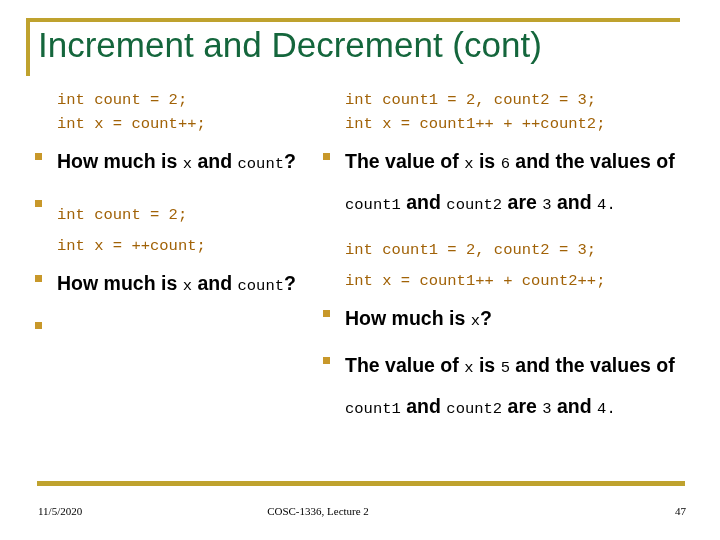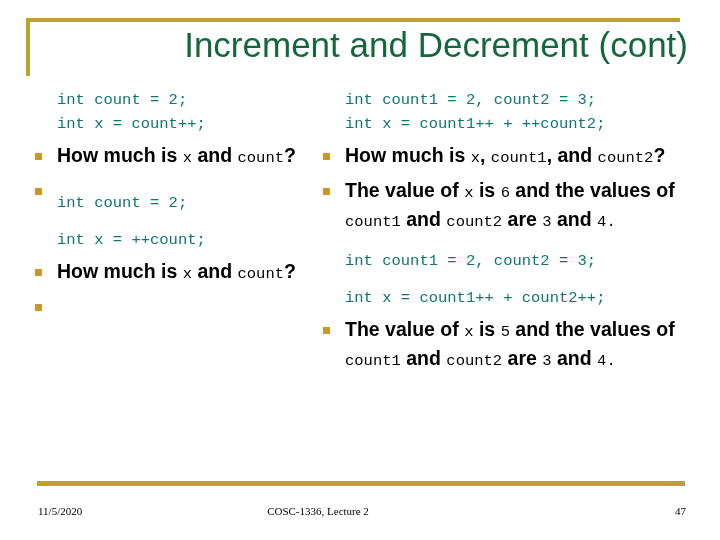--- a/index.html
+++ b/index.html
@@ -15,21 +15,20 @@
     font-family: "Liberation Sans", sans-serif;
   }
 
   
   .title-block {
     position: absolute;
     left: 0;
     top: 0;
     width: 720px;
     height: 86px;
-    text-align: right;
   }
   .title-rule-top {
     position: absolute;
     left: 26px;
     top: 18px;
     width: 654px;
     height: 4px;
     background: #BFA22E;
   }
   .title-rule-left {
@@ -59,45 +58,45 @@
     top: 88px;
   }
   .column-left  { left: 30px;  width: 296px; }
   .column-right { left: 318px; width: 392px; }
 
   
   .code-line {
     font-family: "Liberation Mono", monospace;
     font-size: 15.5px;
     line-height: 24px;
-    color: #0f766e;
+    color: #a16207;
     white-space: pre;
     margin-left: 27px;
   }
-  .code-line.gap-before { margin-top: 13px; }
+  .code-line.gap-before { margin-top: 7px; }
 
   
   .bullet-row {
     position: relative;
     padding-left: 27px;
     margin-top: 6px;
   }
   .bullet-mark {
     position: absolute;
     left: 5px;
     top: 11px;
     width: 7px;
     height: 7px;
     background: #C8982A;
   }
   .bullet-text {
     font-family: "Liberation Sans", sans-serif;
     font-size: 19.5px;
     font-weight: bold;
-    line-height: 26px;
+    line-height: 38px;
     color: #000000;
   }
   .bullet-text .mono {
     font-family: "Liberation Mono", monospace;
     font-weight: normal;
     font-size: 15.5px;
   }
 
   
   .block-gap { height: 14px; }
@@ -164,33 +163,36 @@
 
 </div>
 
 <div class="column column-right">
 
   <div>
     <div class="code-line">int count1 = 2, count2 = 3;</div>
     <div class="code-line">int x = count1++ + ++count2;</div>
     <div class="bullet-row">
       <span class="bullet-mark"></span>
-      <span class="bullet-text"><span>How much is </span><span class="mono">x</span><span>, </span><span class="mono">count1</span><span>, and </span><span class="mono">count2</span><span>?</span></span>
     </div>
     <div class="bullet-row">
       <span class="bullet-mark"></span>
       <span class="bullet-text"><span>The value of </span><span class="mono">x</span><span> is </span><span class="mono">6</span><span> and the values of </span><span class="mono">count1</span><span> and </span><span class="mono">count2</span><span> are </span><span class="mono">3</span><span> and </span><span class="mono">4.</span></span>
     </div>
   </div>
 
   <div class="block-gap"></div>
 
   <div>
     <div class="code-line">int count1 = 2, count2 = 3;</div>
     <div class="code-line gap-before">int x = count1++ + count2++;</div>
+    <div class="bullet-row">
+      <span class="bullet-mark"></span>
+      <span class="bullet-text"><span>How much is </span><span class="mono">x</span><span>?</span></span>
+    </div>
     <div class="bullet-row">
       <span class="bullet-mark"></span>
       <span class="bullet-text"><span>The value of </span><span class="mono">x</span><span> is </span><span class="mono">5</span><span> and the values of </span><span class="mono">count1</span><span> and </span><span class="mono">count2</span><span> are </span><span class="mono">3</span><span> and </span><span class="mono">4.</span></span>
     </div>
   </div>
 
 </div>
 
 <div class="footer-rule"></div>
 <div class="footer">

